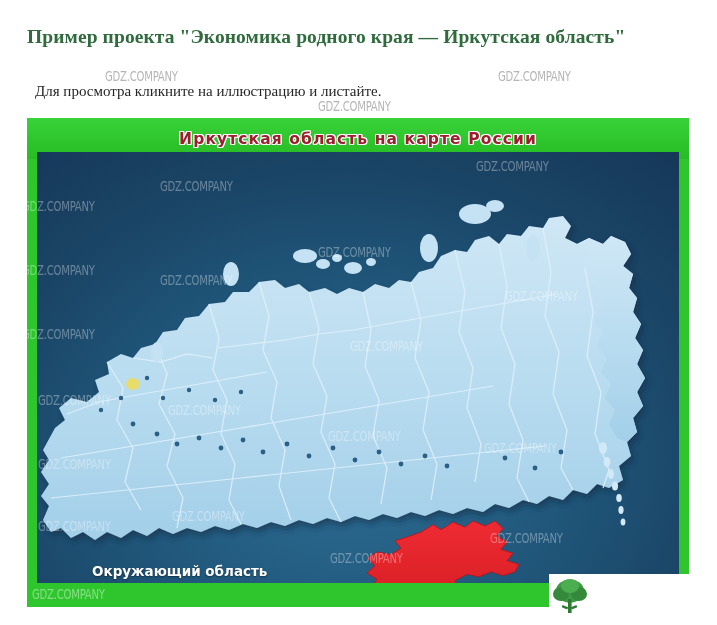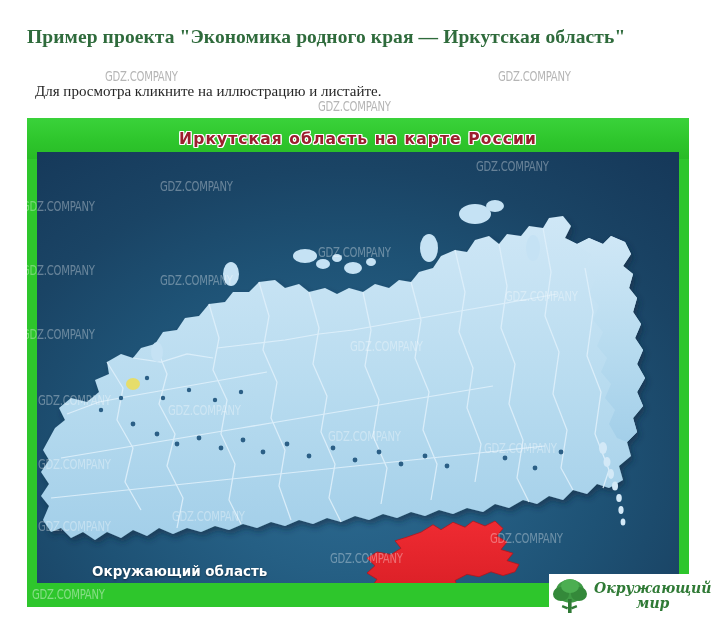--- a/index.html
+++ b/index.html
@@ -313,24 +313,20 @@
 <div id="brand-logo">
   <svg id="brand-logo-tree" viewBox="0 0 42 42">
     <ellipse cx="21" cy="16" rx="14" ry="11.5" fill="#3f9b45"></ellipse>
     <ellipse cx="12" cy="19" rx="8" ry="7" fill="#34893a"></ellipse>
     <ellipse cx="30" cy="19" rx="8" ry="7" fill="#34893a"></ellipse>
     <ellipse cx="21" cy="11" rx="9" ry="7" fill="#4cae51"></ellipse>
     <rect x="19" y="24" width="3.6" height="14" fill="#2f7a35"></rect>
     <rect x="13" y="31" width="6" height="2.4" fill="#2f7a35" transform="rotate(22 16 32)"></rect>
     <rect x="22" y="31" width="6" height="2.4" fill="#2f7a35" transform="rotate(-22 25 32)"></rect>
   </svg>
-  <div id="brand-logo-text">
-    <span class="lw1">Окружающий</span>
-    <span class="lw2">мир</span>
-  </div>
 </div>
 
 <div id="watermark-layer">
     <div class="wm on-white" style="left: 105px; top: 68px;">GDZ.COMPANY</div>
     <div class="wm on-white" style="left: 498px; top: 68px;">GDZ.COMPANY</div>
     <div class="wm on-white" style="left: 318px; top: 98px;">GDZ.COMPANY</div>
     <div class="wm on-map" style="left: 476px; top: 158px;">GDZ.COMPANY</div>
     <div class="wm on-map" style="left: 160px; top: 178px;">GDZ.COMPANY</div>
     <div class="wm on-map" style="left: 22px; top: 198px;">GDZ.COMPANY</div>
     <div class="wm on-map" style="left: 318px; top: 244px;">GDZ.COMPANY</div>

